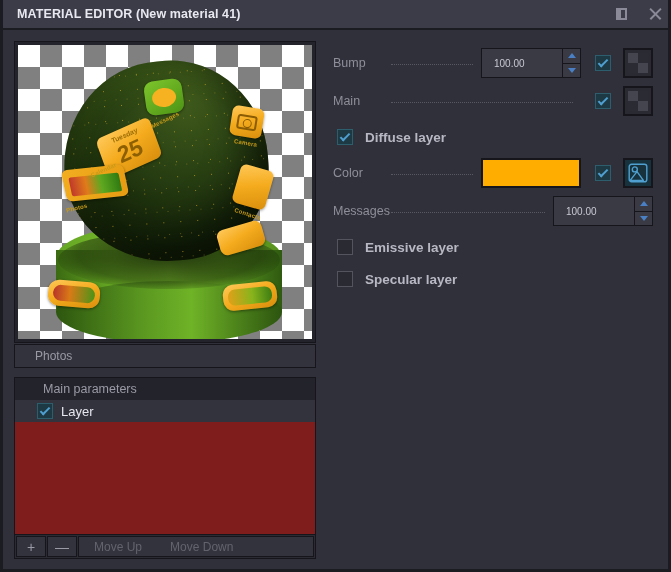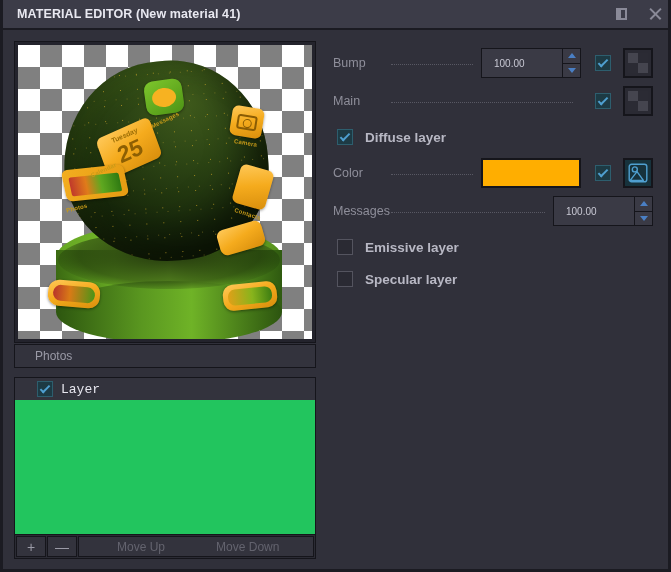--- a/index.html
+++ b/index.html
@@ -314,23 +314,22 @@
     height: 22px;
     display: flex;
     align-items: center;
     padding-left: 28px;
     font-size: 12.5px;
     color: #9a9aa6;
     background: #23232c;
   }
   .params-list {
     flex: 1;
-    background: #22c55e;
+    background: #7f1d1d;
     overflow: hidden;
-    font-family: Liberation Mono, monospace;
   }
   .layer-row {
     height: 22px;
     display: flex;
     align-items: center;
     padding-left: 8px;
     background: #33333d;
   }
   .layer-row-label {
     margin-left: 8px;
@@ -358,21 +357,21 @@
   }
   .pf-add, .pf-remove { width: 30px; }
   .pf-move {
     flex: 1;
     justify-content: flex-start;
     padding-left: 15px;
     gap: 28px;
     color: #63636e;
     font-size: 12px;
   }
-  .pf-move span { cursor: default; margin-left: 23px; }
+  .pf-move span { cursor: default; }
 
   
   .props {
     position: absolute;
     left: 330px; top: 44px;
     width: 320px;
   }
   .prop-row {
     position: relative;
     display: flex;
@@ -567,20 +566,21 @@
       <div class="decal decal-ph2"></div>
       <div class="decal decal-ph3"></div>
     </div>
   </div>
 
   <div class="scene-bar">
     <div class="scene-label">Photos</div>
   </div>
 
   <div class="params-panel">
+    <div class="params-header">Main parameters</div>
     <div class="params-list">
       <div class="layer-row">
         <div class="cb checked">
           <div class="tick"></div>
         </div>
         <div class="layer-row-label">Layer</div>
       </div>
     </div>
     <div class="params-footer">
       <div class="pf-btn pf-add">+</div>

